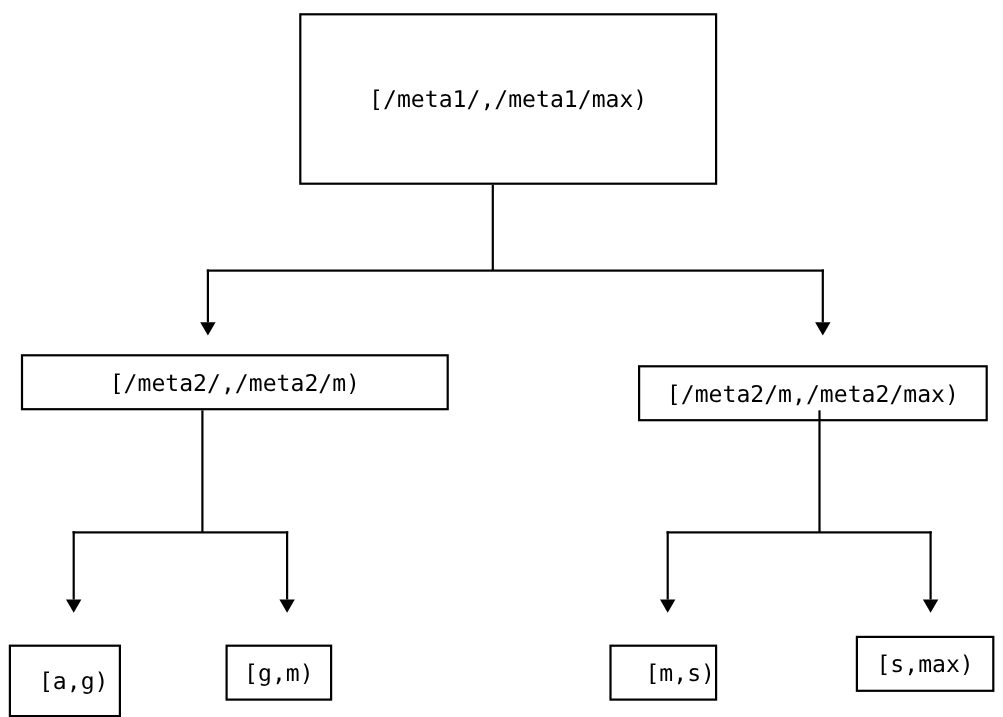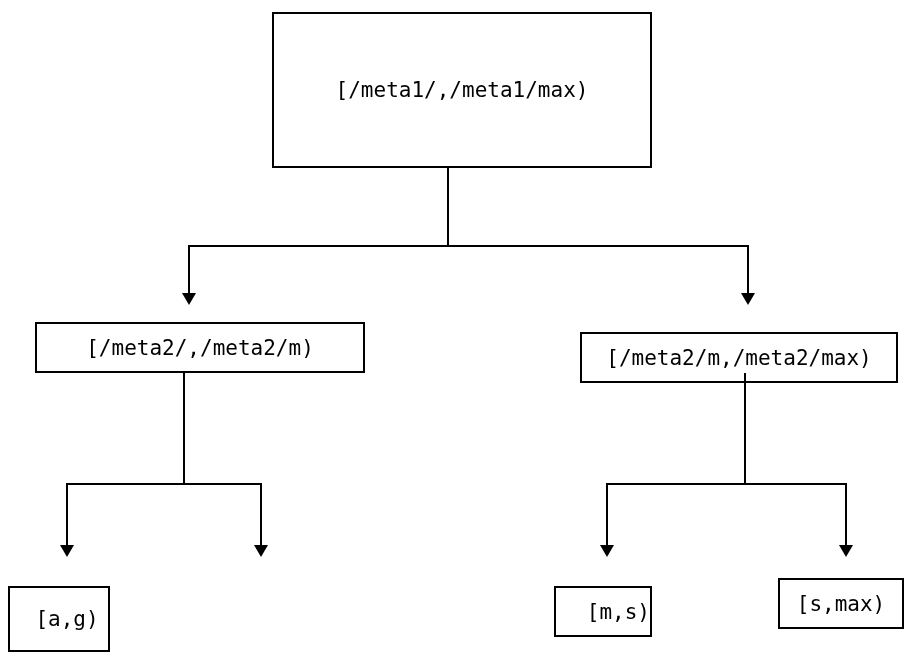--- a/index.html
+++ b/index.html
@@ -64,21 +64,21 @@
     <span>[/meta1/,/meta1/max)</span>
   </div>
 
   <div class="vline" style="left:447px; top:168px; height:78px;"></div>
   <div class="hline" style="left:188px; top:245px; width:561px;"></div>
   <div class="vline" style="left:188px; top:245px; height:48px;"></div>
   <div class="arrow" style="left:182px; top:293px;"></div>
   <div class="vline" style="left:747px; top:245px; height:48px;"></div>
   <div class="arrow" style="left:741px; top:293px;"></div>
 
-  <div class="node node-mid" style="left:35px; top:322px; width:330px; height:51px;">
+  <div class="node node-mid" style="left:19px; top:322px; width:389px; height:51px;">
     <span>[/meta2/,/meta2/m)</span>
   </div>
 
   <div class="node node-mid" style="left:580px; top:332px; width:318px; height:51px;">
     <span>[/meta2/m,/meta2/max)</span>
   </div>
 
   <div class="vline" style="left:183px; top:373px; height:111px;"></div>
   <div class="hline" style="left:66px; top:483px; width:196px;"></div>
   <div class="vline" style="left:66px; top:483px; height:62px;"></div>
@@ -90,20 +90,23 @@
   <div class="hline" style="left:606px; top:483px; width:241px;"></div>
   <div class="vline" style="left:606px; top:483px; height:62px;"></div>
   <div class="arrow" style="left:600px; top:545px;"></div>
   <div class="vline" style="left:845px; top:483px; height:62px;"></div>
   <div class="arrow" style="left:839px; top:545px;"></div>
 
   <div class="node node-leaf" style="left:8px; top:586px; width:102px; height:66px;padding-left:16px;">
     <span>[a,g)</span>
   </div>
 
+  <div class="node node-leaf" style="left:205px; top:586px; width:97px; height:51px;">
+    <span>[g,m)</span>
+  </div>
 
   <div class="node node-leaf" style="left:554px; top:586px; width:98px; height:51px;justify-content:flex-end;">
     <span>[m,s)</span>
   </div>
 
   <div class="node node-leaf" style="left:778px; top:578px; width:126px; height:51px;">
     <span>[s,max)</span>
   </div>
 
 </div>

